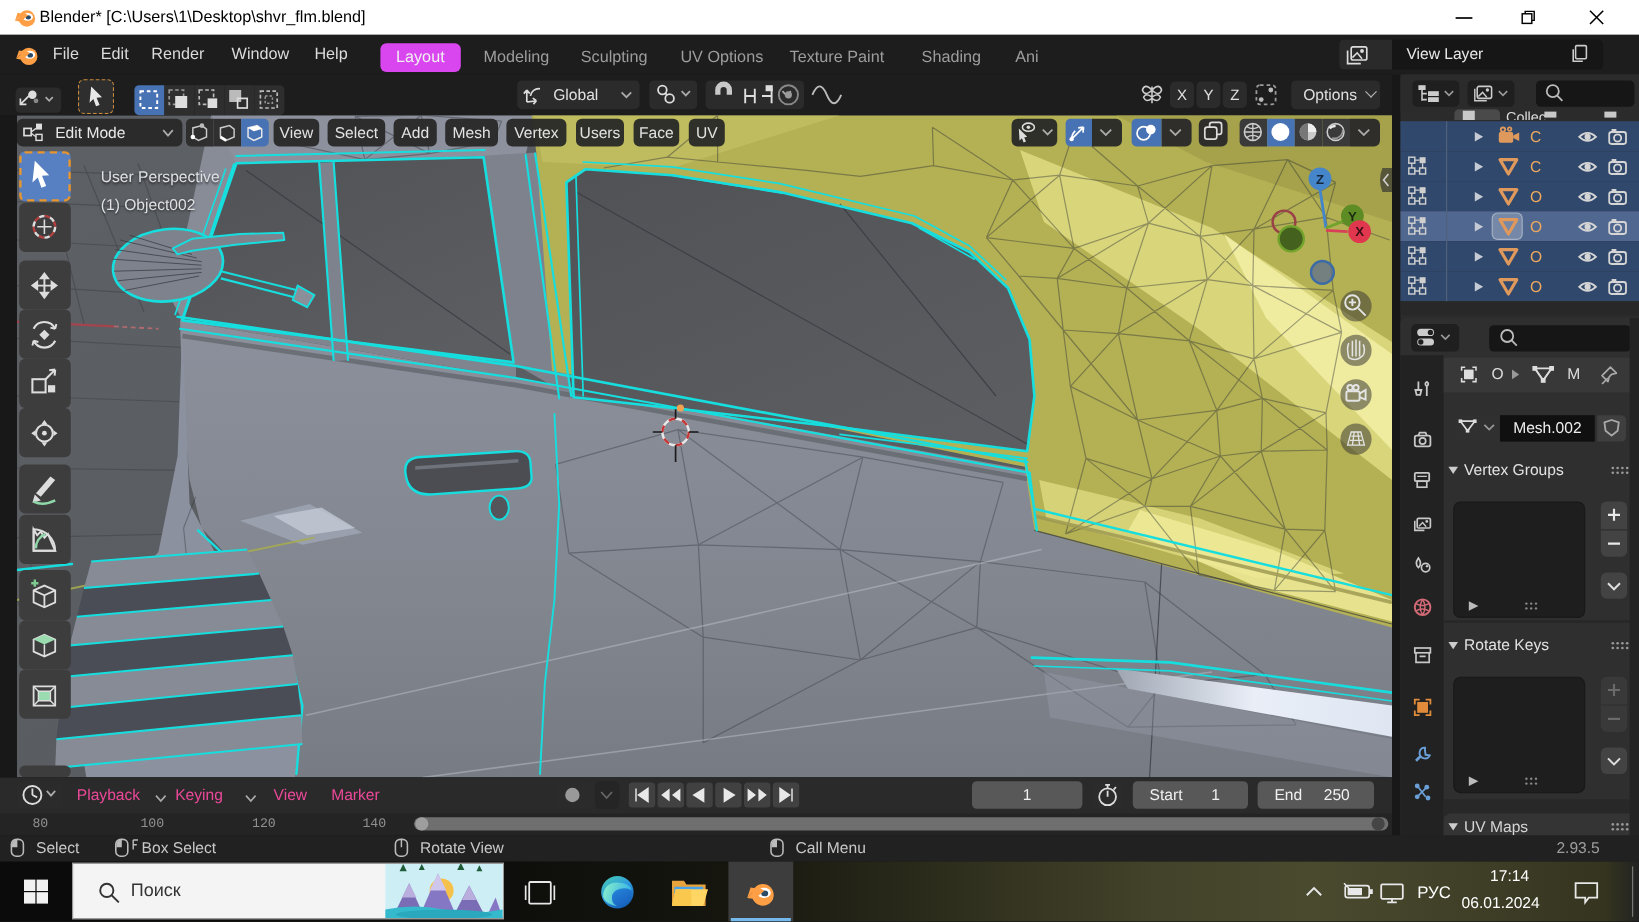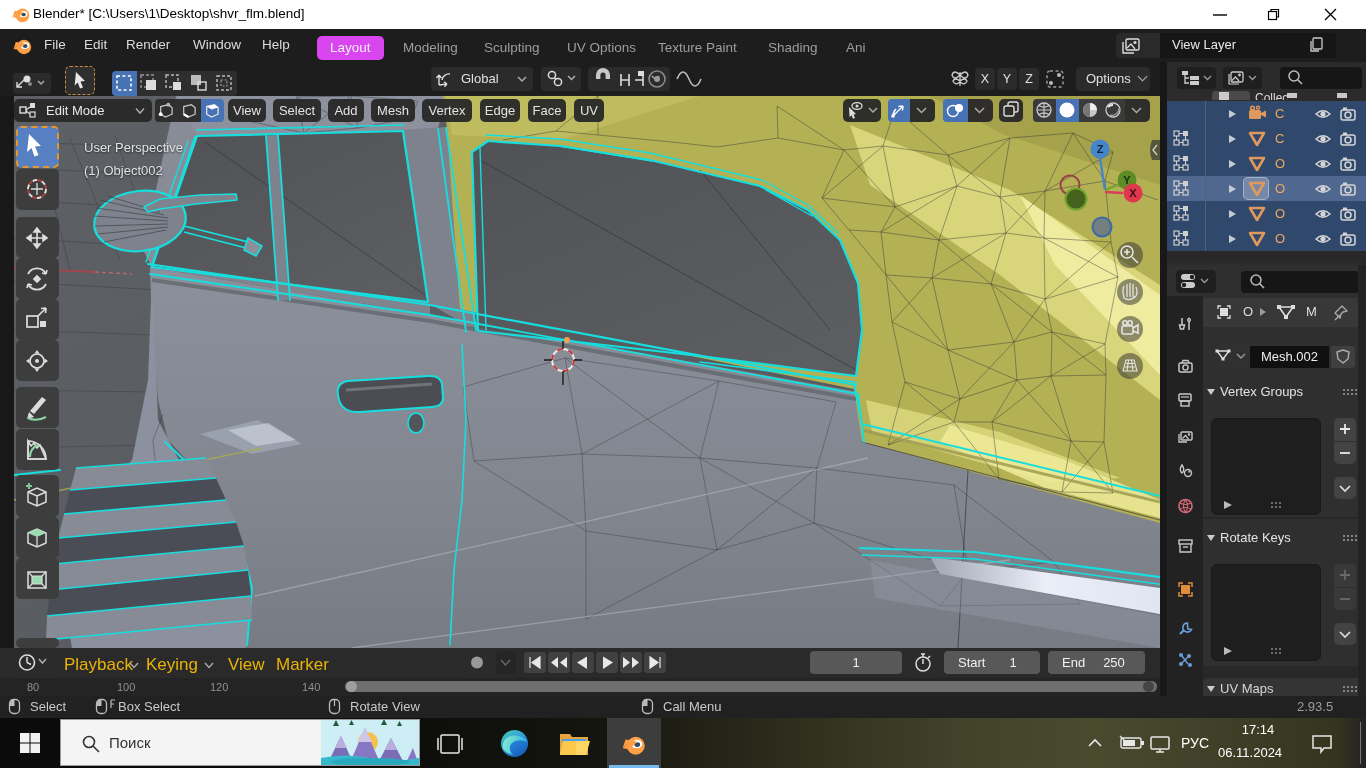--- a/index.html
+++ b/index.html
@@ -18,24 +18,24 @@
 .tb{position:absolute;left:2px;width:43px;border-radius:5px;background:#3d3d3d;}
 .vptxt{position:absolute;left:70px;top:40px;color:#dfe1e3;font-size:13px;line-height:23px;text-shadow:0 1px 2px rgba(0,0,0,.6);}
 .rp{left:1160px;top:62px;width:206px;height:635px;background:#2c2c2c;}
 .orow{position:absolute;left:7px;width:199px;height:25px;background:#30486c;}
 .orow.act{background:#50678f;}
 .olabel{position:absolute;left:108px;top:5px;font-size:13px;color:#eda95f;}
 .prop-hdr{position:absolute;font-size:13px;color:#e3e3e3;text-align:right;}
 .plistbox{position:absolute;background:#1e1e1e;border:1px solid #191919;border-radius:6px;}
 .pbtn{position:absolute;left:174px;width:22px;background:#434343;border-radius:5px;color:#e8e8e8;text-align:center;}
 .timeline{left:0;top:648px;width:1160px;height:48px;background:#2a2a2a;}
-.tmenu{position:absolute;top:7px;font-size:17px;color:#eab308;}
+.tmenu{position:absolute;top:7px;font-size:13px;color:#ec4899;}
 .tfield{position:absolute;top:3px;height:23px;background:#585858;border-radius:4px;color:#f0f0f0;font-size:13px;line-height:23px;}
 .transport{position:absolute;top:4px;width:22px;height:21px;background:#414141;border-radius:3px;}
-.ruler{position:absolute;left:0;top:30px;width:1160px;height:18px;background:#242424;}
+.ruler{position:absolute;left:0;top:30px;width:1160px;height:18px;background:#242424;font-family:Liberation Mono, monospace;}
 .rnum{position:absolute;top:3px;font-size:11px;color:#909090;}
 .statusbar{left:0;top:696px;width:1366px;height:22px;background:#212121;color:#c8c8c8;font-size:13px;}
 .taskbar{left:0;top:718px;width:1366px;height:50px;
  background:linear-gradient(90deg,#0b0b0b 0%,#0d0d0b 30%,#16160f 45%,#2e2e1d 58%,#42422a 70%,#4a4a2f 80%,#3f3f28 90%,#34341f 98%,#222 100%);}
 .chev{display:inline-block;width:7px;height:7px;border-right:1.5px solid #b5b5b5;border-bottom:1.5px solid #b5b5b5;transform:rotate(45deg);vertical-align:3px;}
 </style></head><body>
 <div class="abs titlebar">
     <svg style="position:absolute;left:11px;top:4px" width="22" height="22" viewBox="0 0 22 22">
       <g transform="translate(1,1) scale(0.95)">
         <g>
@@ -375,21 +375,21 @@
       <g transform="scale(0.95)">
         <path d="M6 16 L6 8 L14 6 L18 9 L18 16 L11 19 Z" fill="none" stroke="#e9e9e9" stroke-width="1.3"></path>
         <path d="M6 8 L14 6 L18 9 L11 11 Z" fill="#fff"></path>
       </g>
     </svg>
     <div class="vhead-pill" style="left:214px;width:38px">View</div>
     <div class="vhead-pill" style="left:259px;width:48px">Select</div>
     <div class="vhead-pill" style="left:314px;width:36px">Add</div>
     <div class="vhead-pill" style="left:357px;width:44px">Mesh</div>
     <div class="vhead-pill" style="left:408px;width:50px">Vertex</div>
-    <div class="vhead-pill" style="left:466px;width:40px">Edge</div>
+    <div class="vhead-pill" style="left:466px;width:40px">Users</div>
     <div class="vhead-pill" style="left:514px;width:38px">Face</div>
     <div class="vhead-pill" style="left:560px;width:30px">UV</div>
     <div class="vhead-pill" style="left:829px;width:38px"></div>
     <svg style="position:absolute;left:829px;top:3px" width="38" height="23" viewBox="0 0 38 23">
       <path d="M6 8 L13 15 L10.5 15.5 L12 19 L10 19.7 L8.6 16.2 L6.6 18 Z" fill="#ddd"></path>
       <ellipse cx="14" cy="7" rx="5" ry="3.4" fill="none" stroke="#ddd" stroke-width="1.3"></ellipse>
       <circle cx="14" cy="7" r="1.5" fill="#ddd"></circle>
       <path d="M26 9 l4 4 l4 -4" stroke="#aaa" stroke-width="1.5" fill="none"></path>
     </svg>
     <div class="abs" style="left:874px;top:3px;width:22px;height:23px;background:#4772b3;border-radius:4px 0 0 4px"></div>
@@ -1069,17 +1069,17 @@
       <rect x="23" y="7" width="3" height="4" fill="#e8e8e8"></rect>
       <rect x="5" y="6" width="12" height="6" fill="#e8e8e8"></rect>
       <path d="M2 2 L6 6" stroke="#e8e8e8" stroke-width="1.3"></path>
     </svg>
     <svg style="position:absolute;left:1148px;top:16px" width="26" height="20" viewBox="0 0 26 20">
       <rect x="3" y="3" width="18" height="12" rx="1" fill="none" stroke="#e8e8e8" stroke-width="1.5"></rect>
       <path d="M8 18 L16 18 M12 15 L12 18" stroke="#e8e8e8" stroke-width="1.5"></path>
     </svg>
     <div class="abs" style="left:1181px;top:17px;color:#fff;font-size:14px">РУС</div>
     <div class="abs" style="left:1222px;top:4px;width:72px;color:#fff;font-size:13px;text-align:center">17:14</div>
-    <div class="abs" style="left:1218px;top:27px;width:80px;color:#fff;font-size:13px">06.11.2024</div>
+    <div class="abs" style="left:1218px;top:27px;width:80px;color:#fff;font-size:13px">06.01.2024</div>
     <svg style="position:absolute;left:1310px;top:15px" width="24" height="22" viewBox="0 0 24 22">
       <path d="M3 3 L21 3 L21 15 L14 15 L11 19 L11 15 L3 15 Z" fill="none" stroke="#e8e8e8" stroke-width="1.5"></path>
     </svg>
     <div class="abs" style="left:1360px;top:4px;width:1px;height:42px;background:#777"></div>
   </div>
 </body></html>

